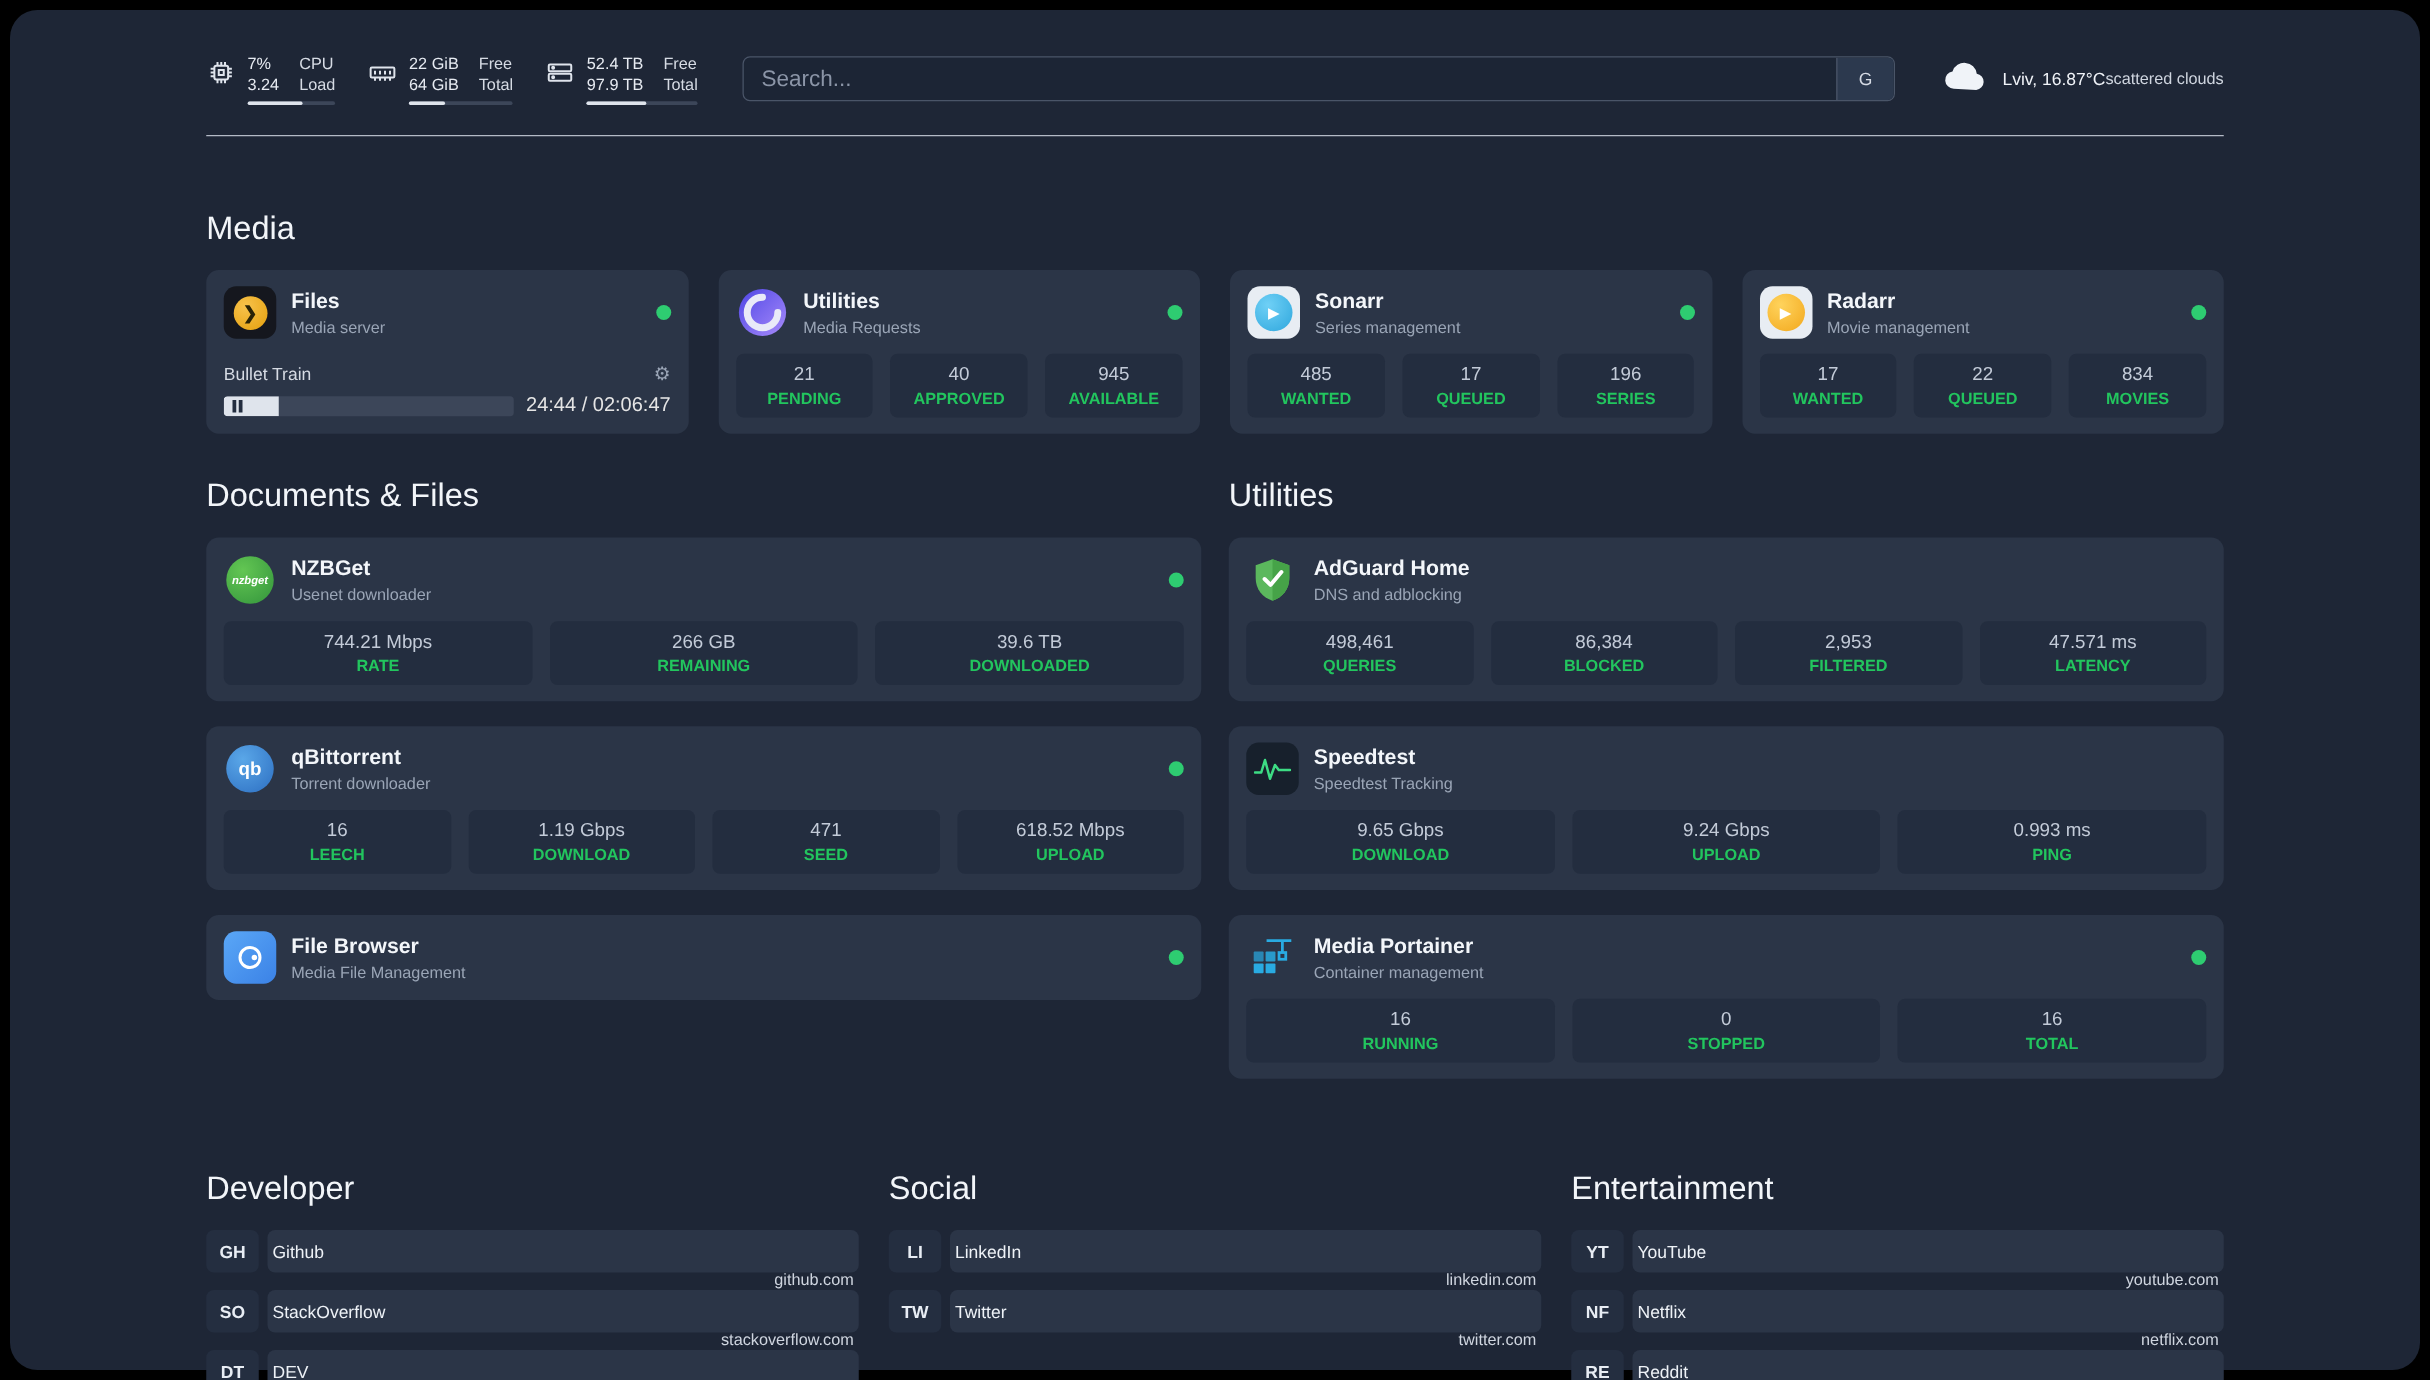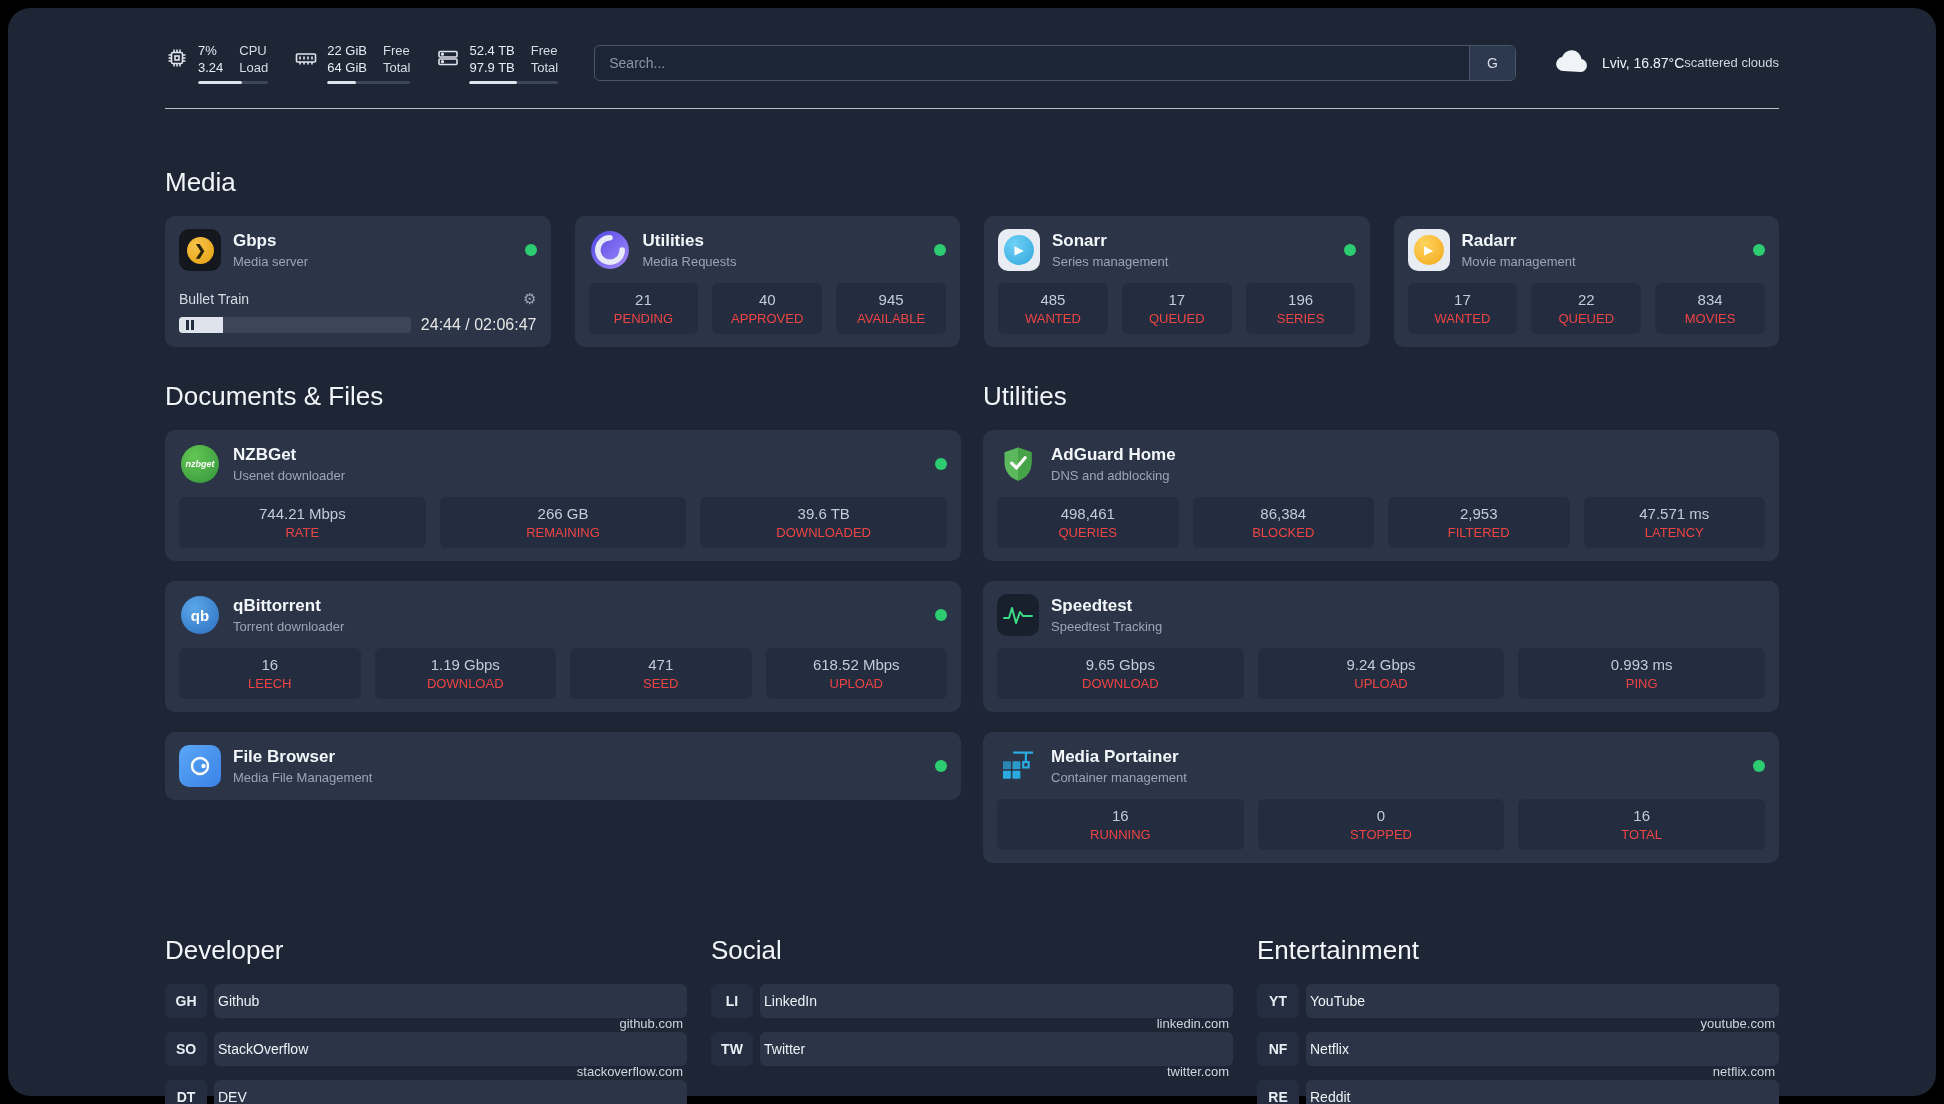--- a/index.html
+++ b/index.html
@@ -14,21 +14,21 @@
   .res-body { display:flex; flex-direction:column; }
   .res-rows { display:flex; gap:16px; font-size:13px; line-height:17px; }
   .res-col { display:flex; flex-direction:column; color:#e7ebf2; }
   .res-col.labels { color:#d6dbe4; }
   .res-bar { margin-top:5px; height:3px; border-radius:2px; background:#3c4659; overflow:hidden; }
   .res-fill { height:100%; background:#dfe4ec; border-radius:2px; }
 
   .searchwrap { flex:1; display:flex; align-items:stretch; height:36px;
                 border:1px solid #4a5568; border-radius:6px; overflow:hidden; background:#1c2535; margin:0 10px; }
   .searchwrap input { flex:1; background:transparent; border:none; outline:none; color:#cbd2dd;
-                      font-size:14px; padding:0 14px; font-family:"Liberation Sans",sans-serif; }
+                      font-size:18px; padding:0 14px; font-family:"Liberation Sans",sans-serif; }
   .searchwrap input::placeholder { color:#8b95a7; }
   .search-btn { width:46px; border:none; border-left:1px solid #4a5568; background:#2c394e; color:#d6dbe4;
                 font-size:14px; cursor:pointer; font-family:"Liberation Sans",sans-serif; }
 
   .weather { display:flex; align-items:center; gap:10px; }
   .weather-txt { display:flex; }
   .weather-loc { font-size:14px; color:#f0f3f8; }
   .weather-cond { font-size:13px; color:#cfd5df; }
 
   .divider { margin-top:24px; height:1px; background:#cfd5df; opacity:.85; }
@@ -43,21 +43,21 @@
   .app-icon { width:42px; height:42px; border-radius:10px; flex:none;
               display:flex; align-items:center; justify-content:center; }
   .titles { flex:1; min-width:0; }
   .card-name { font-size:17px; font-weight:600; color:#f3f6fa; }
   .card-sub  { font-size:13px; color:#9aa5b6; margin-top:3px; }
   .dot { width:12px; height:12px; border-radius:50%; background:#2ecc71; flex:none; }
 
   .stats { display:flex; gap:14px; margin-top:auto; padding-top:12px; }
   .stat { flex:1; background:#232d3f; border-radius:6px; padding:8px 4px; text-align:center; }
   .stat-value { font-size:15px; color:#c3cbd8; }
-  .stat-label { font-size:13px; font-weight:400; color:#ef4444; margin-top:3px; }
+  .stat-label { font-size:13px; font-weight:700; color:#22c55e; margin-top:3px; }
 
   
   .player { margin-top:auto; padding-top:8px; }
   .track-row { display:flex; align-items:center; justify-content:space-between; }
   .track-name { font-size:14px; color:#d6dbe4; }
   .gear { color:#9aa5b6; font-size:15px; cursor:pointer; }
   .bar-row { display:flex; align-items:center; gap:10px; margin-top:8px; }
   .pbar { flex:1; height:16px; border-radius:3px; background:#3c4659; position:relative; overflow:hidden; }
   .pbar-fill { height:100%; background:#dfe4ec; border-radius:3px 0 0 3px; }
   .pause { position:absolute; left:7px; top:3px; display:flex; gap:2px; }
@@ -186,21 +186,21 @@
   <div class="media-section">
     <div class="section-title">Media</div>
     <div class="media-grid">
 
       <div class="card">
         <div class="card-head">
           <span class="app-icon" style="background:#15171e;">
             <span class="circle" style="width:27px;height:27px;background:radial-gradient(circle at 35% 30%,#f7c24b,#e5a00d);color:#2a2306;font-size:14px;font-weight:700;">❯</span>
           </span>
           <div class="titles">
-            <div class="card-name">Gbps</div>
+            <div class="card-name">Files</div>
             <div class="card-sub">Media server</div>
           </div>
           <span class="dot"></span>
         </div>
         <div class="player">
           <div class="track-row">
             <span class="track-name">Bullet Train</span>
             <span class="gear">⚙</span>
           </div>
           <div class="bar-row">

